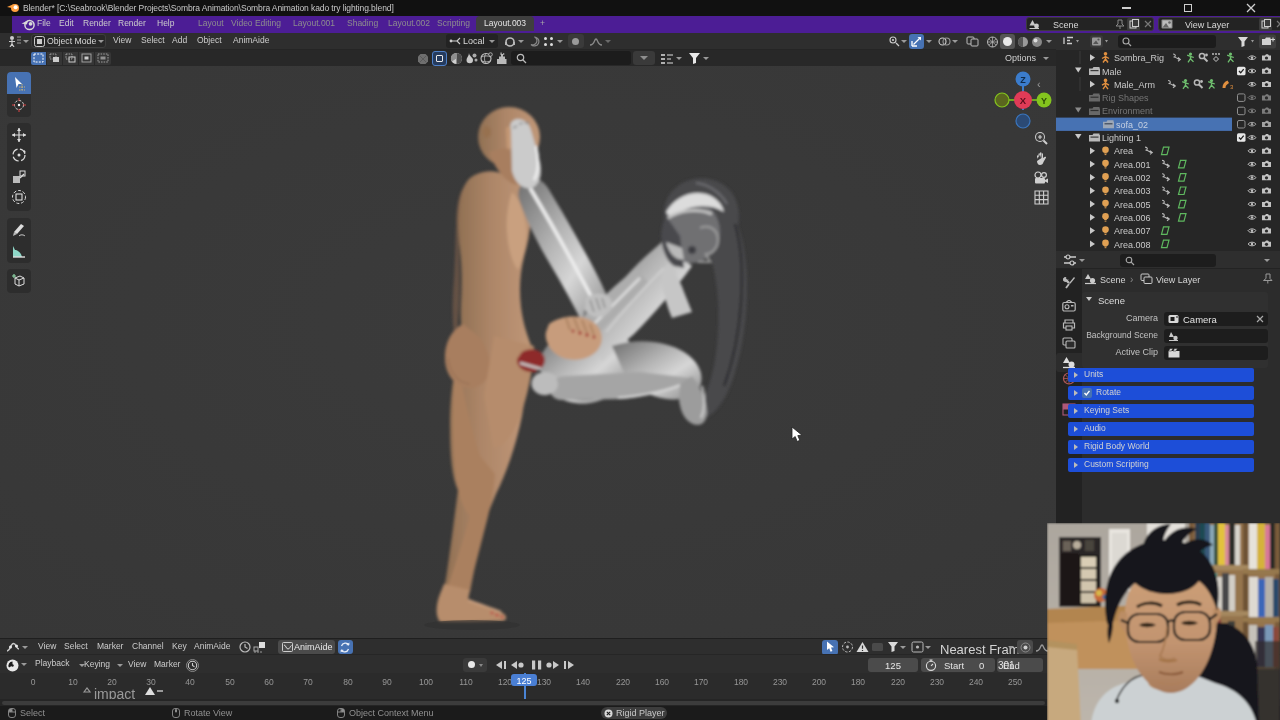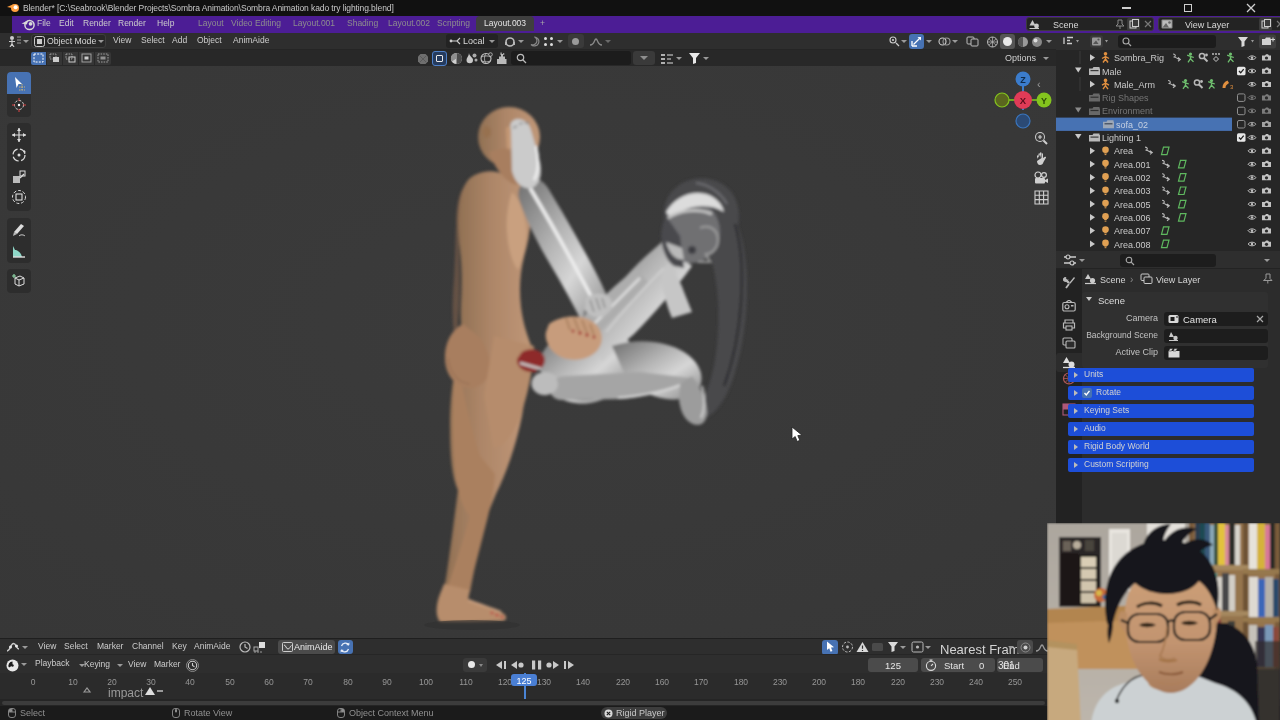--- a/index.html
+++ b/index.html
@@ -927,21 +927,21 @@
       <div class="fnum" style="left:819px">200</div>
       <div class="fnum" style="left:858px">180</div>
       <div class="fnum" style="left:898px">220</div>
       <div class="fnum" style="left:937px">230</div>
       <div class="fnum" style="left:976px">240</div>
       <div class="fnum" style="left:1015px">250</div>
 
     <svg class="abs" style="left:82px;top:12px" width="10" height="10" viewBox="0 0 10 10">
         <path d="M2 7 L5 3 L8 7 Z" fill="none" stroke="#9a9a9a" stroke-width="1.2"></path>
       </svg>
-    <div class="abs" style="left:108px;top:13px;font-size:12px;color:#9a9a9a">impact</div>
+    <div class="abs" style="left:94px;top:13px;font-size:14px;color:#9a9a9a">impact</div>
     <div class="abs" style="left:145px;top:14px;border-left:5px solid transparent;border-right:5px solid transparent;border-bottom:8px solid #dedede"></div>
     <div class="abs" style="left:157px;top:17px;width:6px;height:1.5px;background:#9a9a9a"></div>
 
     <div class="abs" style="left:524px;top:0;width:2px;height:33px;background:#4a84d4"></div>
     <div class="abs" style="left:511px;top:1px;width:26px;height:12px;background:#4a7fd4;border-radius:3px;color:#fff;font-size:9px;text-align:center;padding-top:1.5px">125</div>
   </div>
   <div id="scrollstrip" class="abs">
     <div class="abs" style="left:2px;top:1.5px;width:1043px;height:4px;background:#3c3c3c;border-radius:2px"></div>
   </div>
 

